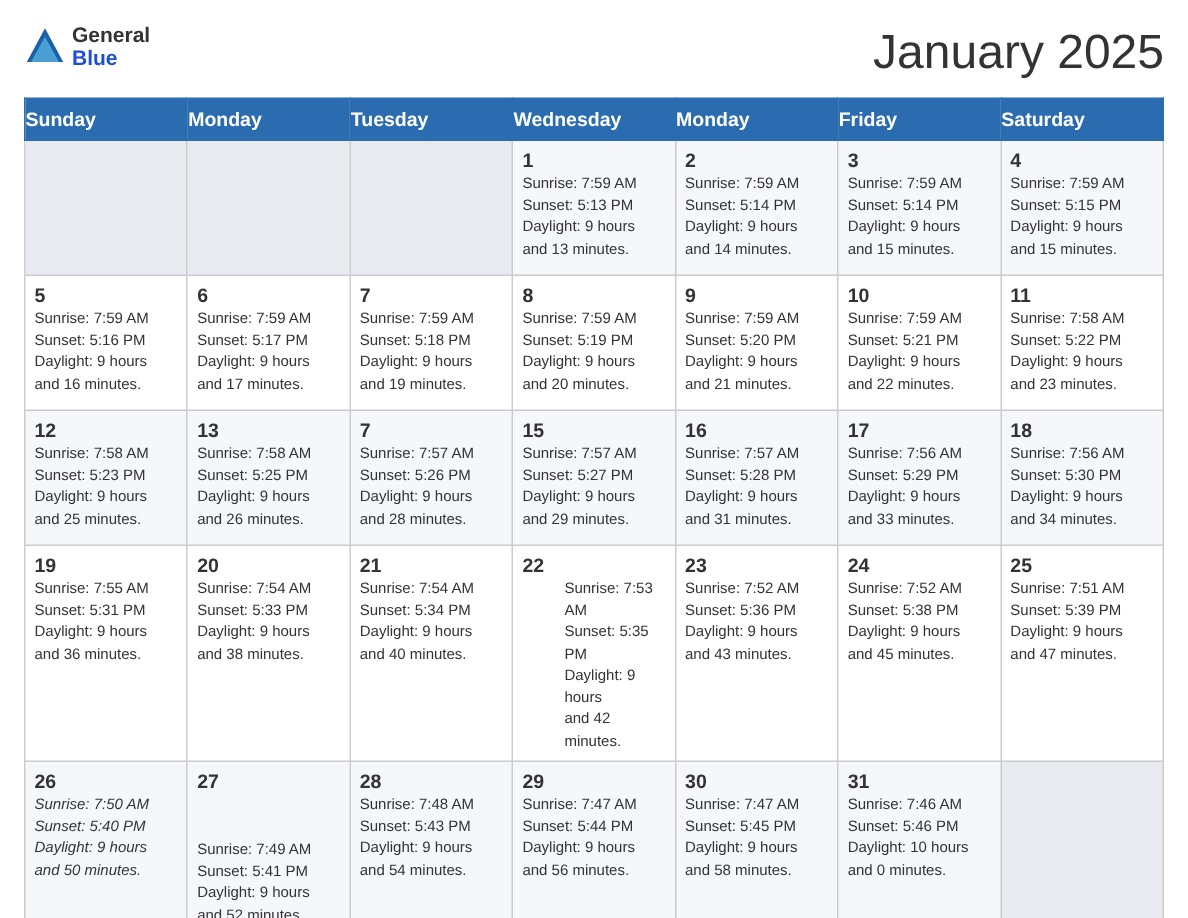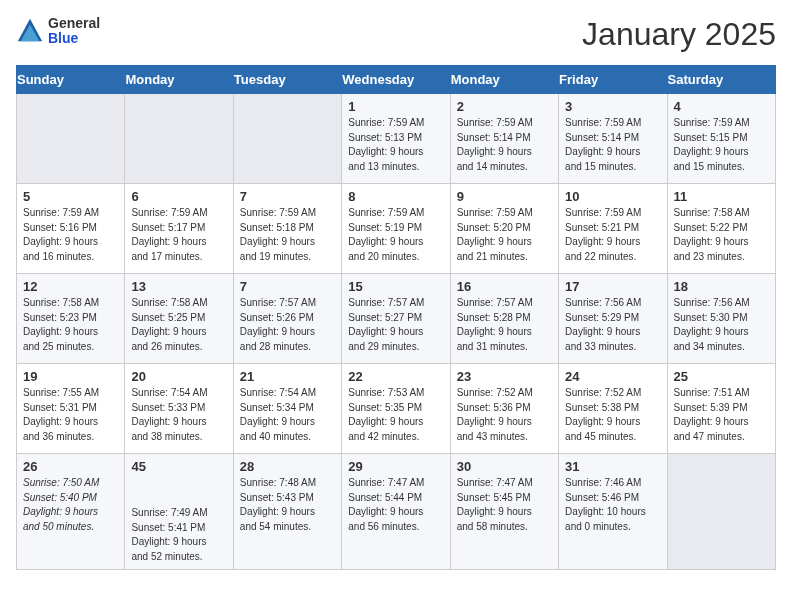--- a/index.html
+++ b/index.html
@@ -273,21 +273,21 @@
         </td>
         <td>
           <span class="day-num">21</span>
           <div class="day-info" style="white-space: pre-line;">Sunrise: 7:54 AM
 Sunset: 5:34 PM
 Daylight: 9 hours
 and 40 minutes.</div>
         </td>
         <td>
           <span class="day-num">22</span>
-          <div class="day-info" style="white-space: pre-line;">Sunrise: 7:53 AM
+          <div class="day-info" style="white-space: pre-line; margin-left: 28px;">Sunrise: 7:53 AM
 Sunset: 5:35 PM
 Daylight: 9 hours
 and 42 minutes.</div>
         </td>
         <td>
           <span class="day-num">23</span>
           <div class="day-info" style="white-space: pre-line;">Sunrise: 7:52 AM
 Sunset: 5:36 PM
 Daylight: 9 hours
 and 43 minutes.</div>
@@ -309,21 +309,21 @@
       </tr>
       <tr>
         <td>
           <span class="day-num">26</span>
           <div class="day-info" style="white-space: pre-line; font-style: italic;">Sunrise: 7:50 AM
 Sunset: 5:40 PM
 Daylight: 9 hours
 and 50 minutes.</div>
         </td>
         <td>
-          <span class="day-num">45</span>
+          <span class="day-num">27</span>
           <div class="day-info" style="white-space: pre-line; margin-top: 32px;">Sunrise: 7:49 AM
 Sunset: 5:41 PM
 Daylight: 9 hours
 and 52 minutes.</div>
         </td>
         <td>
           <span class="day-num">28</span>
           <div class="day-info" style="white-space: pre-line;">Sunrise: 7:48 AM
 Sunset: 5:43 PM
 Daylight: 9 hours

